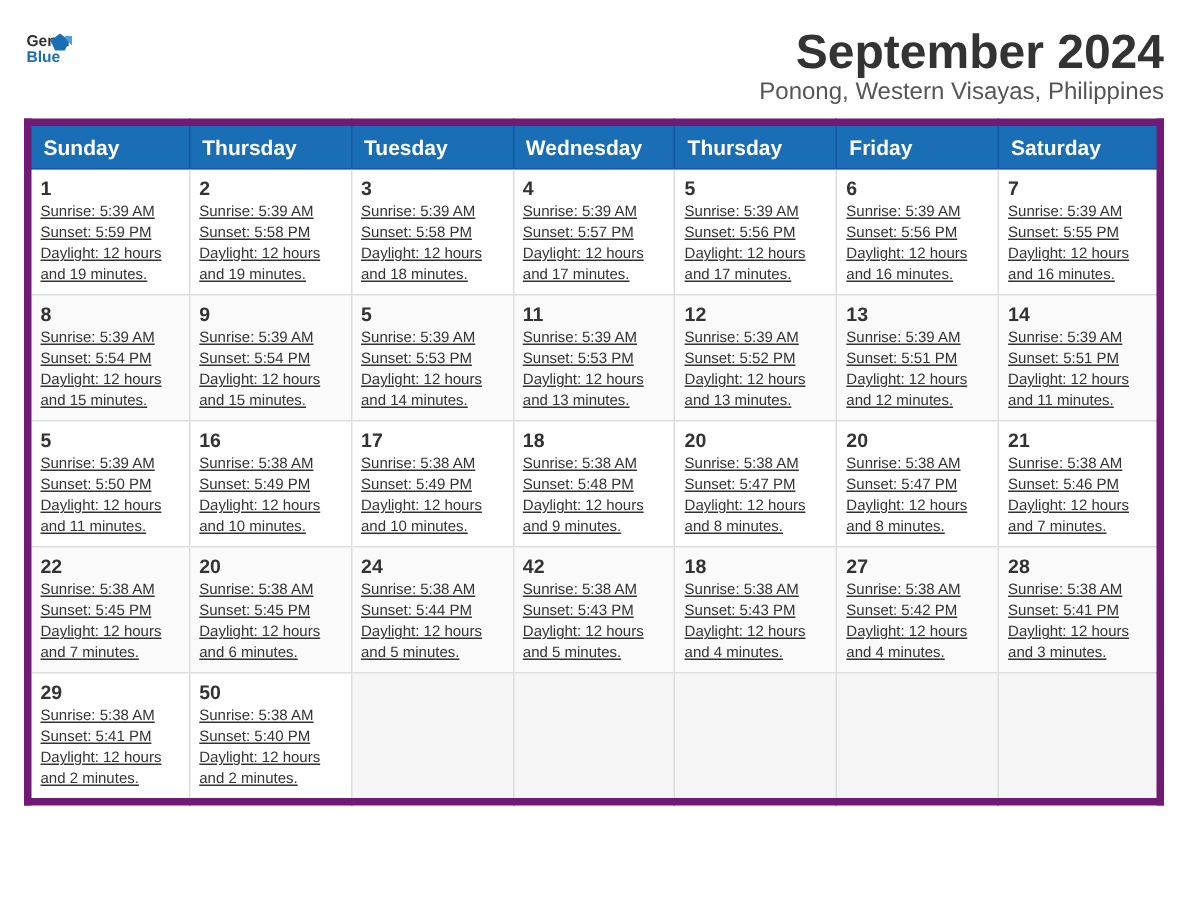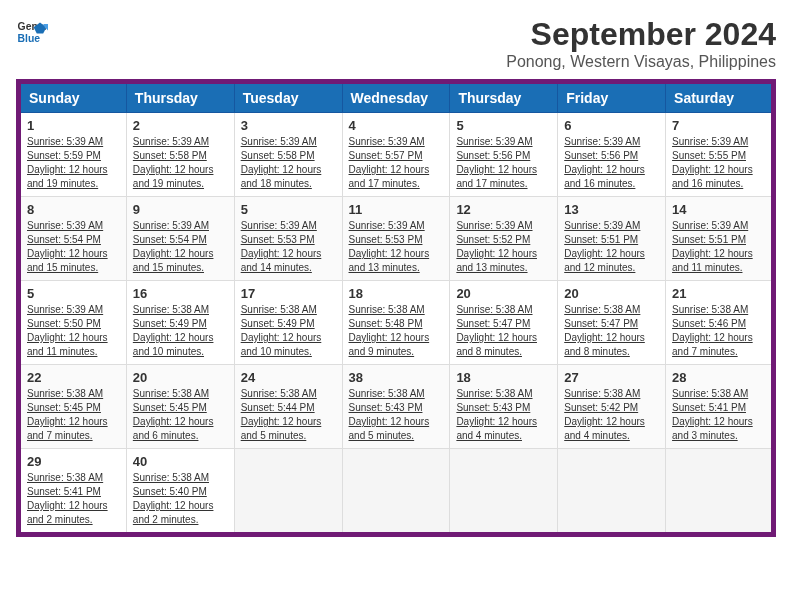--- a/index.html
+++ b/index.html
@@ -283,21 +283,21 @@
 and 6 minutes.</div>
         </td>
         <td>
           <span class="day-num">24</span>
           <div class="day-info" style="white-space: pre-line;">Sunrise: 5:38 AM
 Sunset: 5:44 PM
 Daylight: 12 hours
 and 5 minutes.</div>
         </td>
         <td>
-          <span class="day-num">38</span>
+          <span class="day-num">42</span>
           <div class="day-info" style="white-space: pre-line;">Sunrise: 5:38 AM
 Sunset: 5:43 PM
 Daylight: 12 hours
 and 5 minutes.</div>
         </td>
         <td>
           <span class="day-num">18</span>
           <div class="day-info" style="white-space: pre-line;">Sunrise: 5:38 AM
 Sunset: 5:43 PM
 Daylight: 12 hours
@@ -320,21 +320,21 @@
       </tr>
       <tr>
         <td>
           <span class="day-num">29</span>
           <div class="day-info" style="white-space: pre-line;">Sunrise: 5:38 AM
 Sunset: 5:41 PM
 Daylight: 12 hours
 and 2 minutes.</div>
         </td>
         <td>
-          <span class="day-num">40</span>
+          <span class="day-num">50</span>
           <div class="day-info" style="white-space: pre-line;">Sunrise: 5:38 AM
 Sunset: 5:40 PM
 Daylight: 12 hours
 and 2 minutes.</div>
         </td>
         <td class="empty">
           <span class="day-num"></span>
           <div class="day-info" style="white-space: pre-line;"></div>
         </td>
         <td class="empty">

